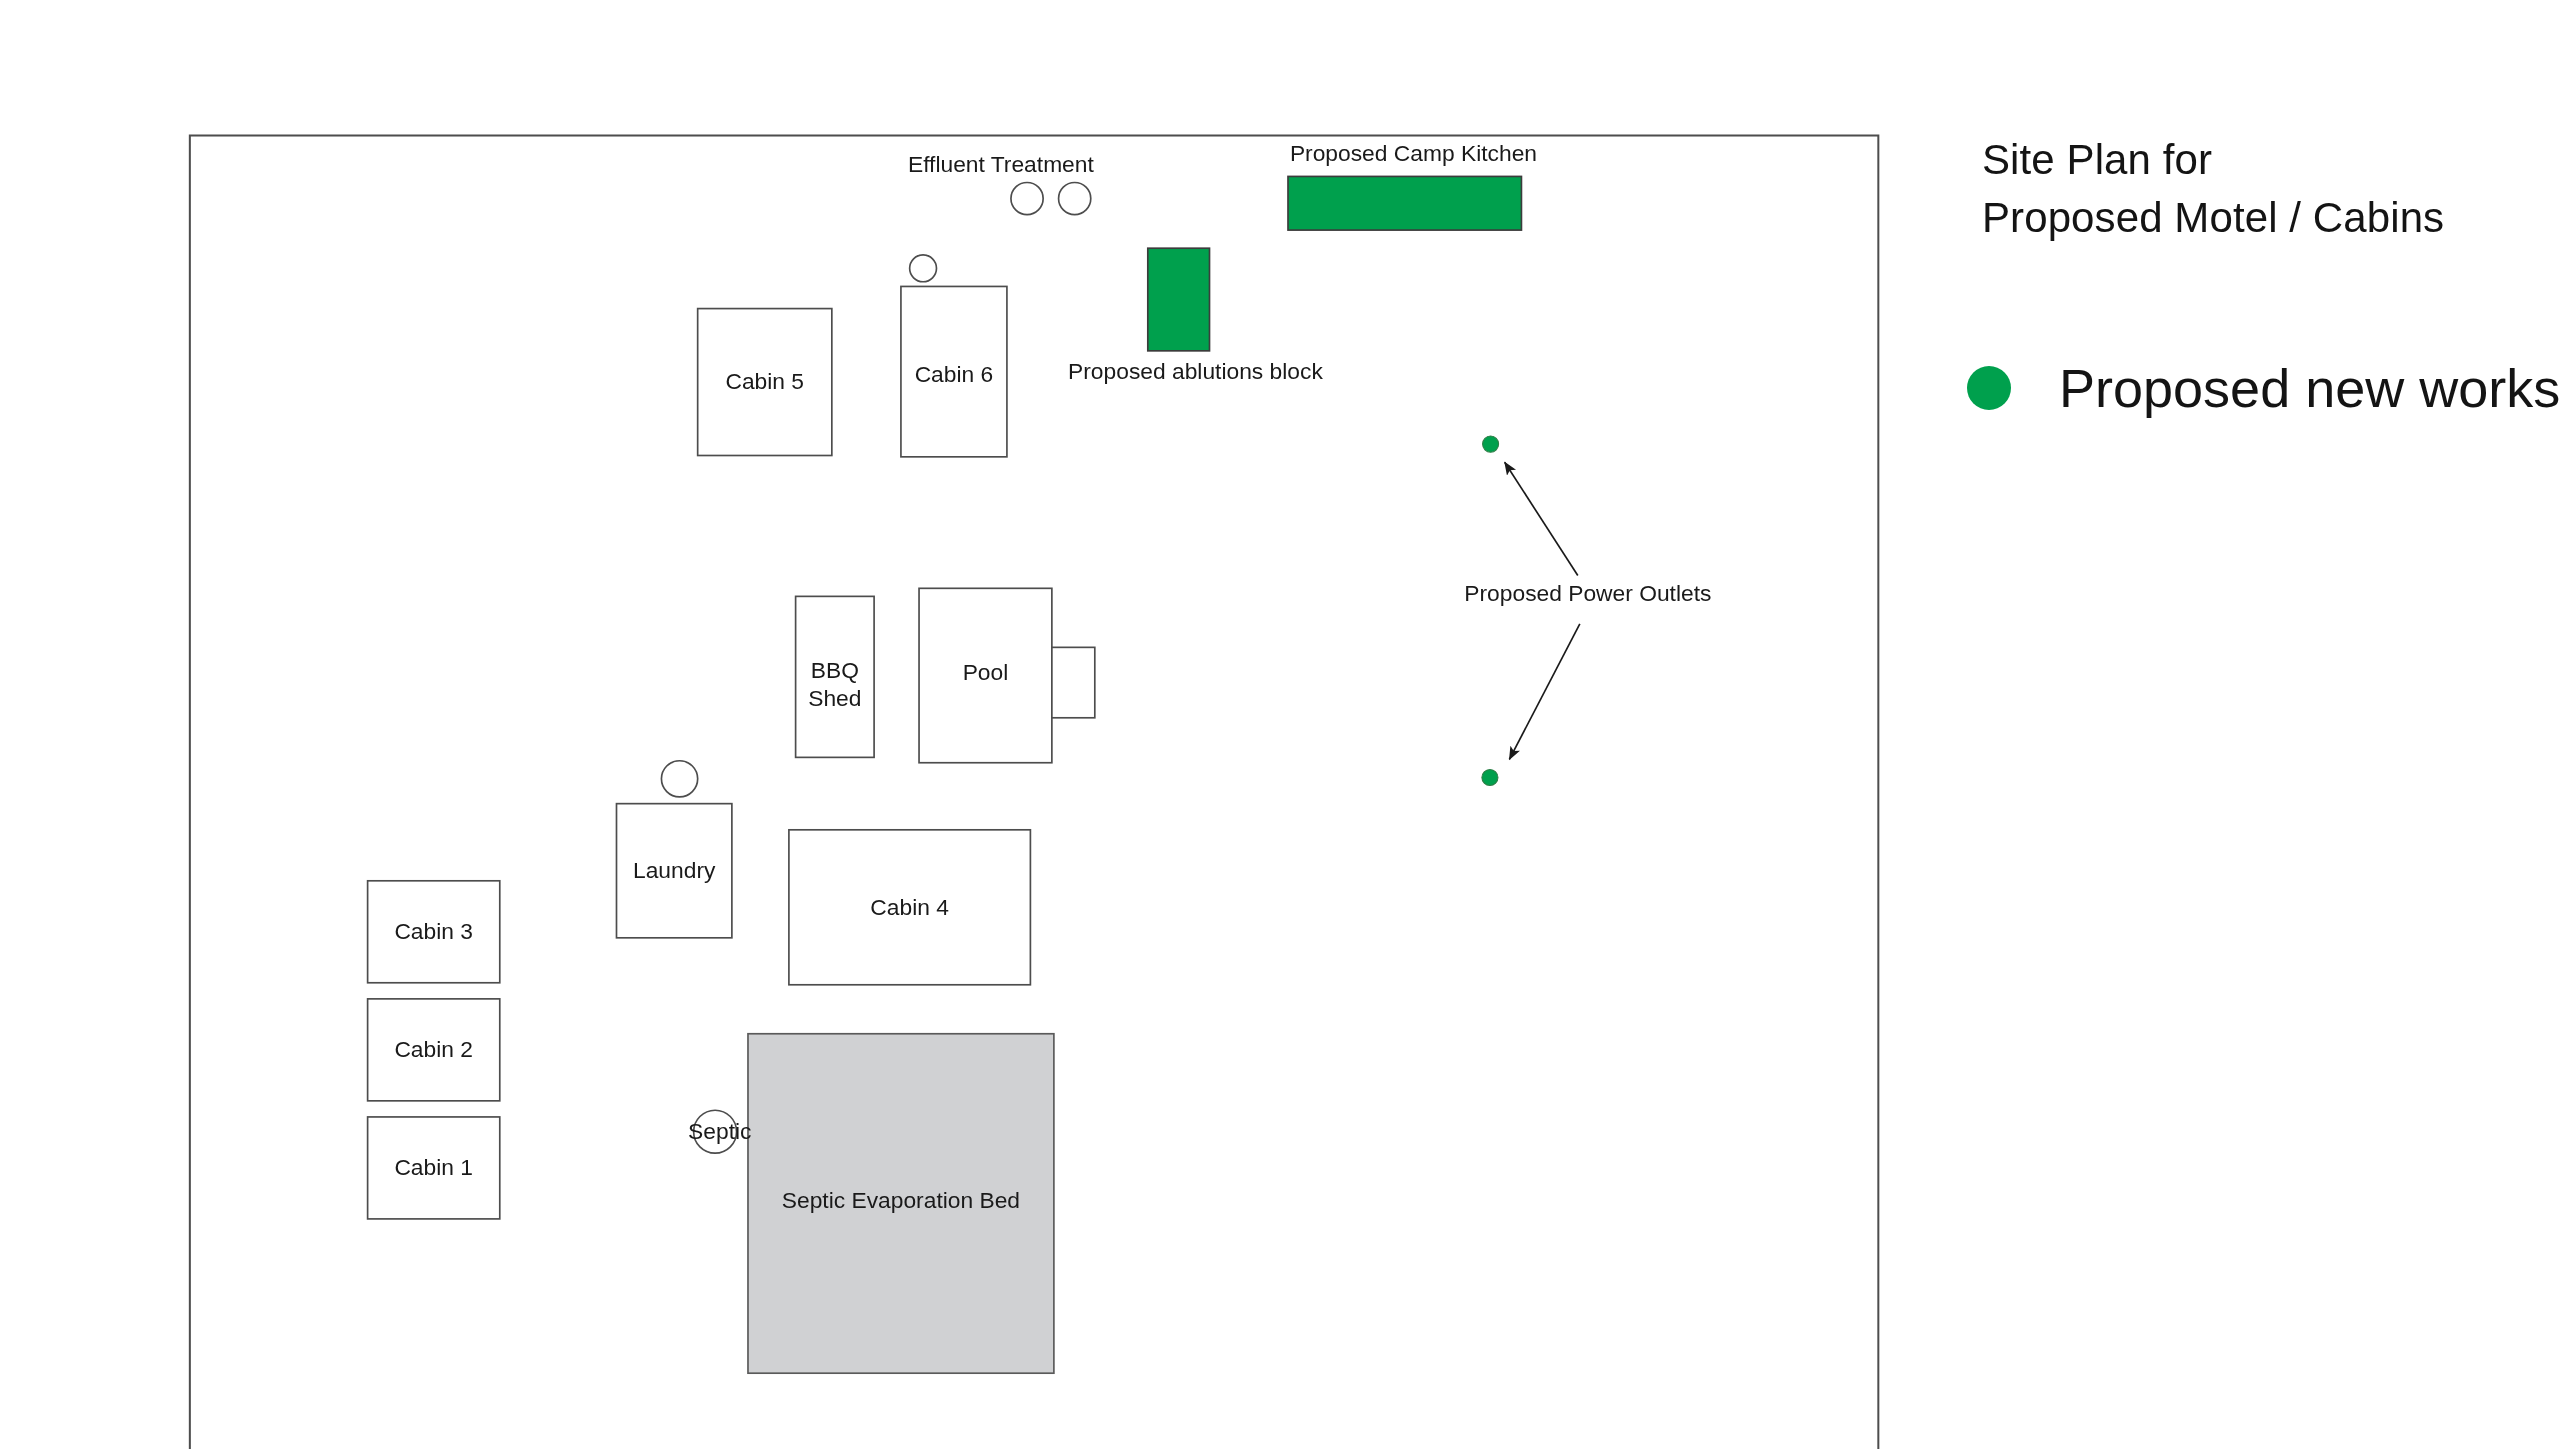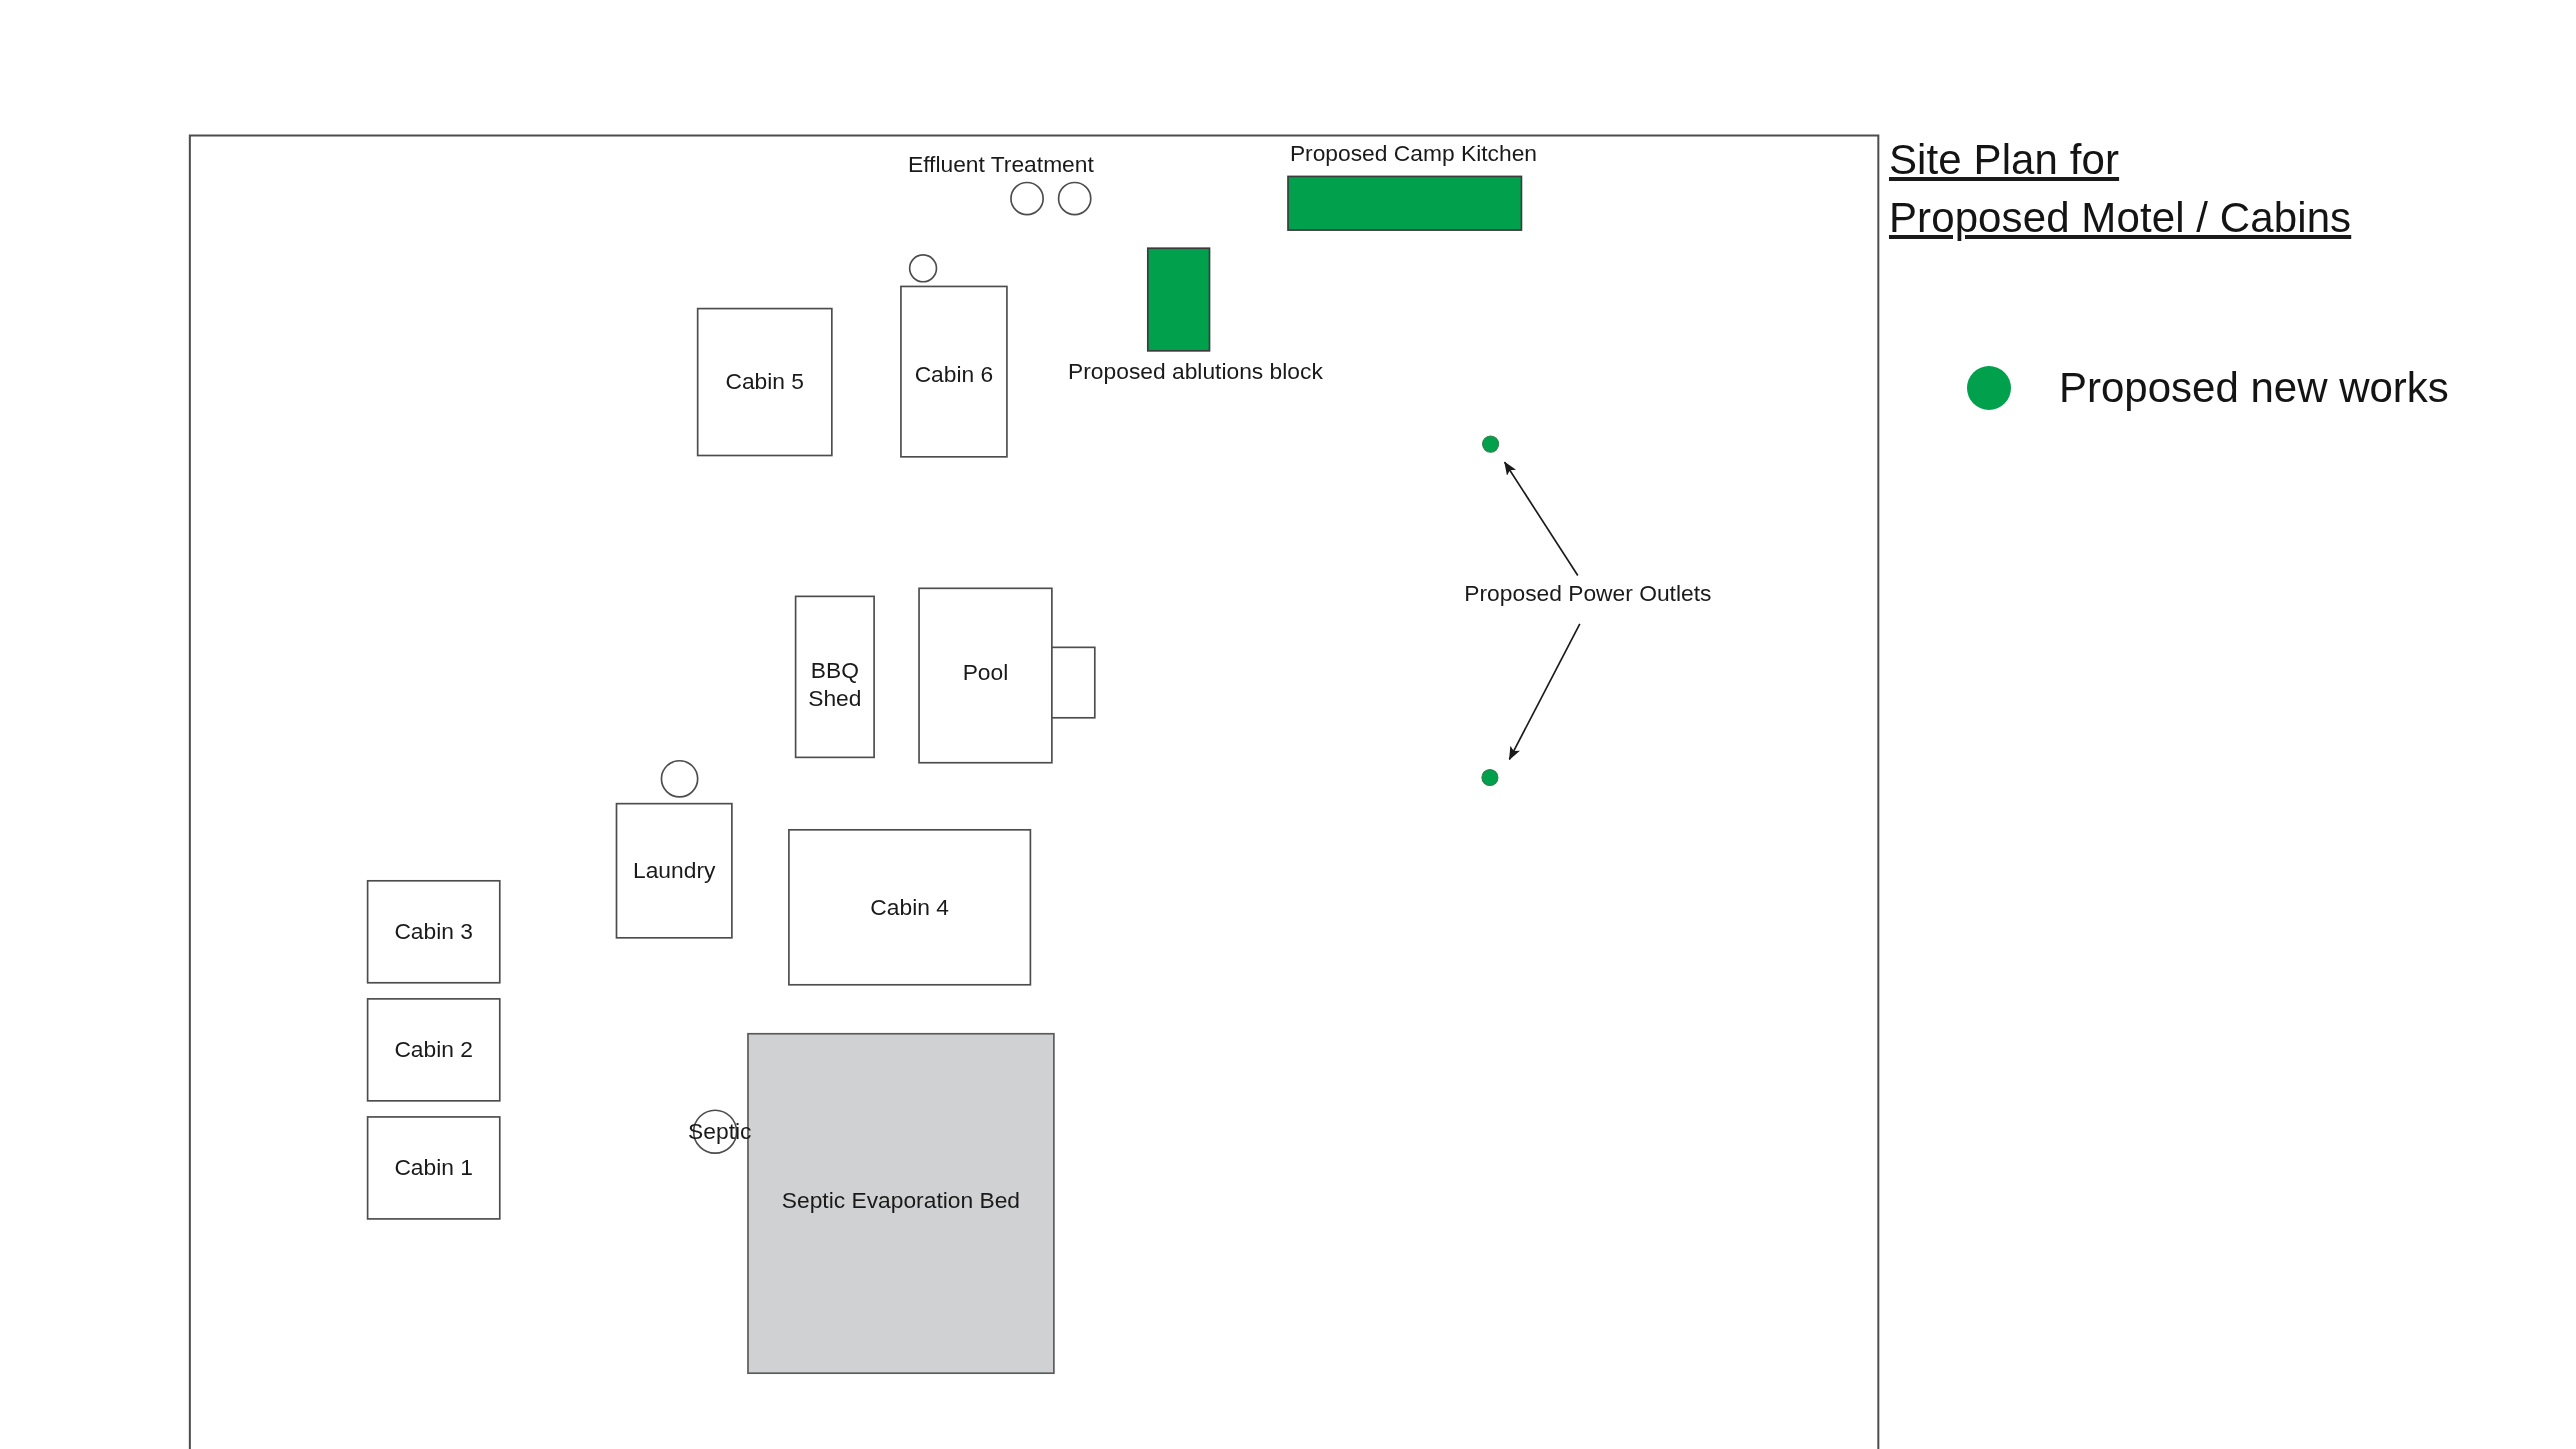--- a/index.html
+++ b/index.html
@@ -27,24 +27,23 @@
     position: absolute;
     left: 0;
     top: 0;
     width: 2576px;
     height: 1449px;
   }
 
   
   #title-block {
     position: absolute;
-    left: 1889px;
+    left: 1982px;
     top: 131px;
     width: 584px;
-    text-decoration: underline;
   }
   .doc-title-line {
     font-size: 42px;
     line-height: 58px;
     letter-spacing: 0.1px;
     color: #141414;
     white-space: nowrap;
   }
   #legend {
     position: absolute;
@@ -55,21 +54,21 @@
   }
   #legend-swatch {
     width: 44px;
     height: 44px;
     border-radius: 50%;
     background: #00a04d;
     flex: 0 0 auto;
   }
   #legend-label {
     margin-left: 48px;
-    font-size: 42px;
+    font-size: 54px;
     line-height: 44px;
     color: #141414;
     white-space: nowrap;
   }
 
   
   .plan-label {
     font-family: "Liberation Sans", "DejaVu Sans", sans-serif;
     font-size: 34px;
     fill: #1a1a1a;

